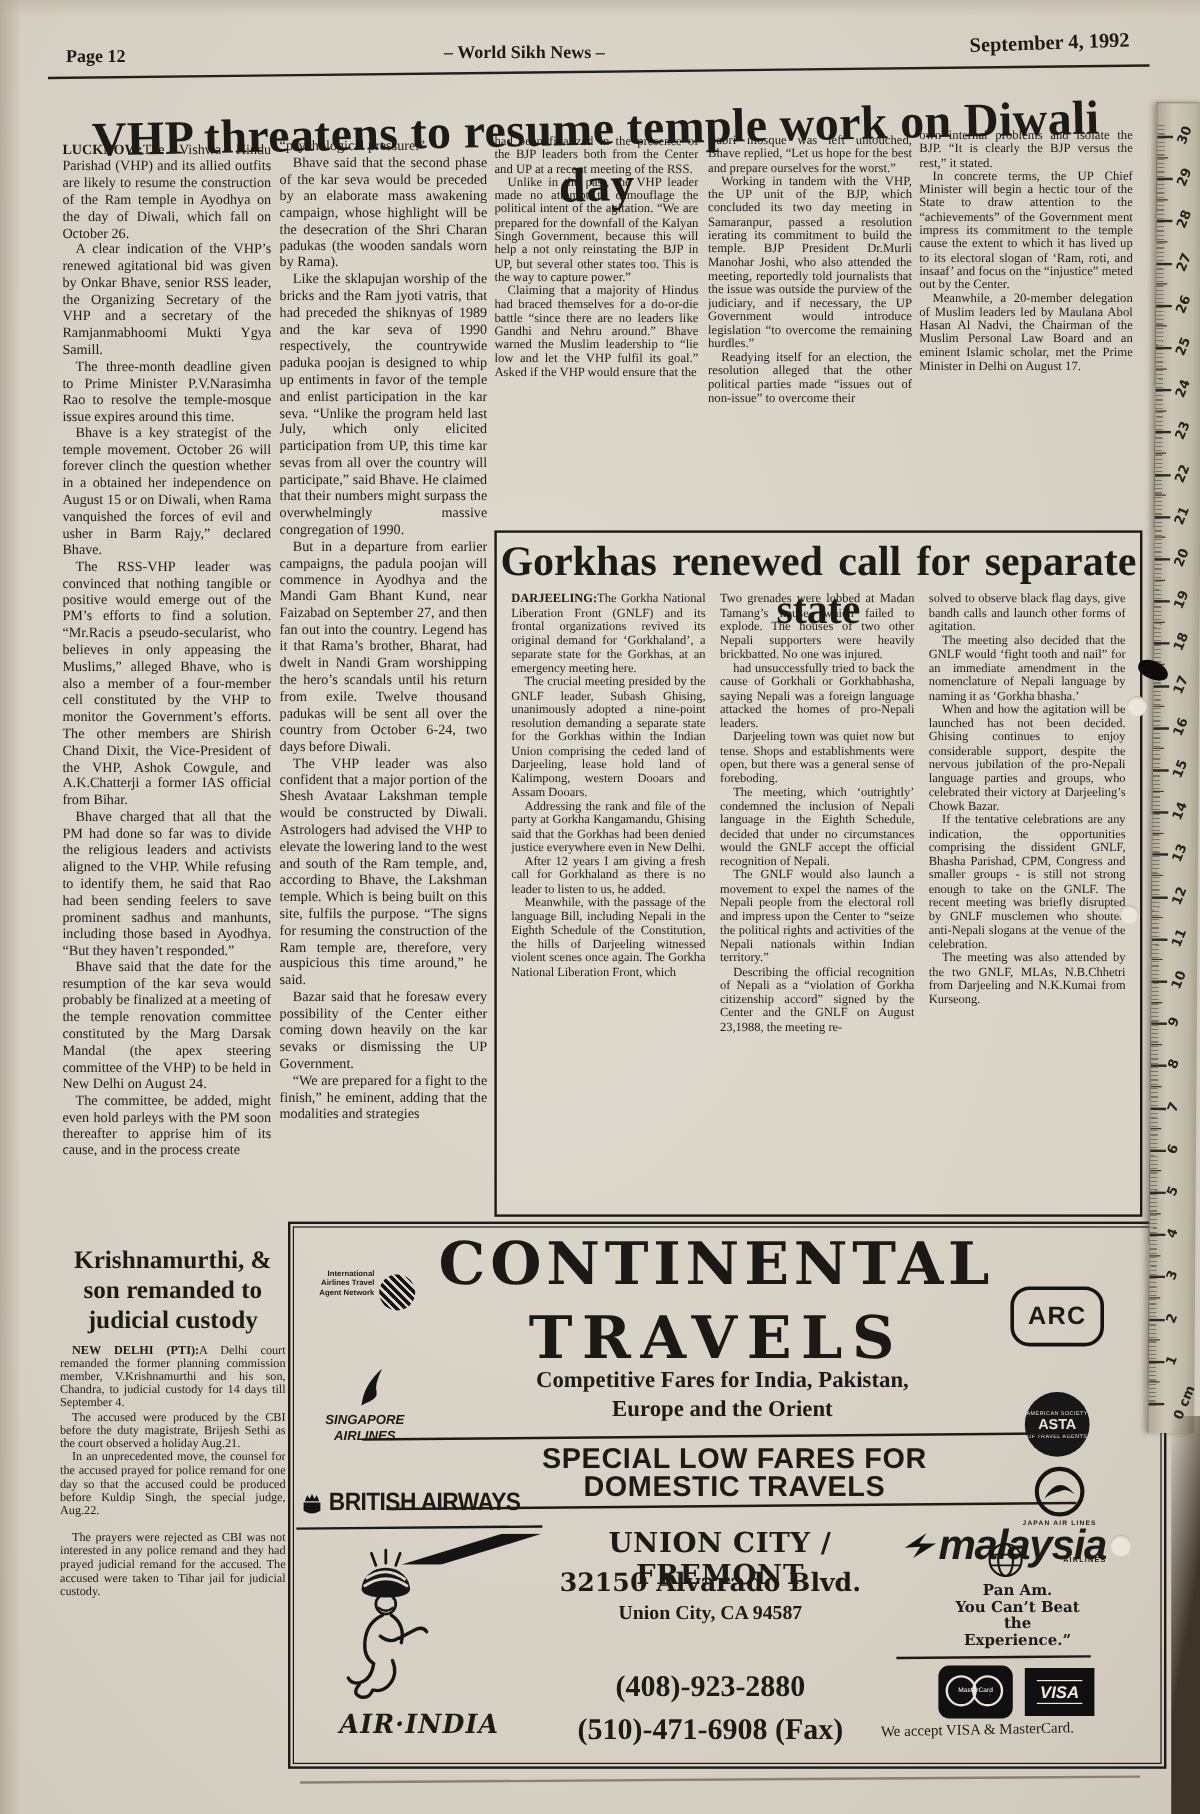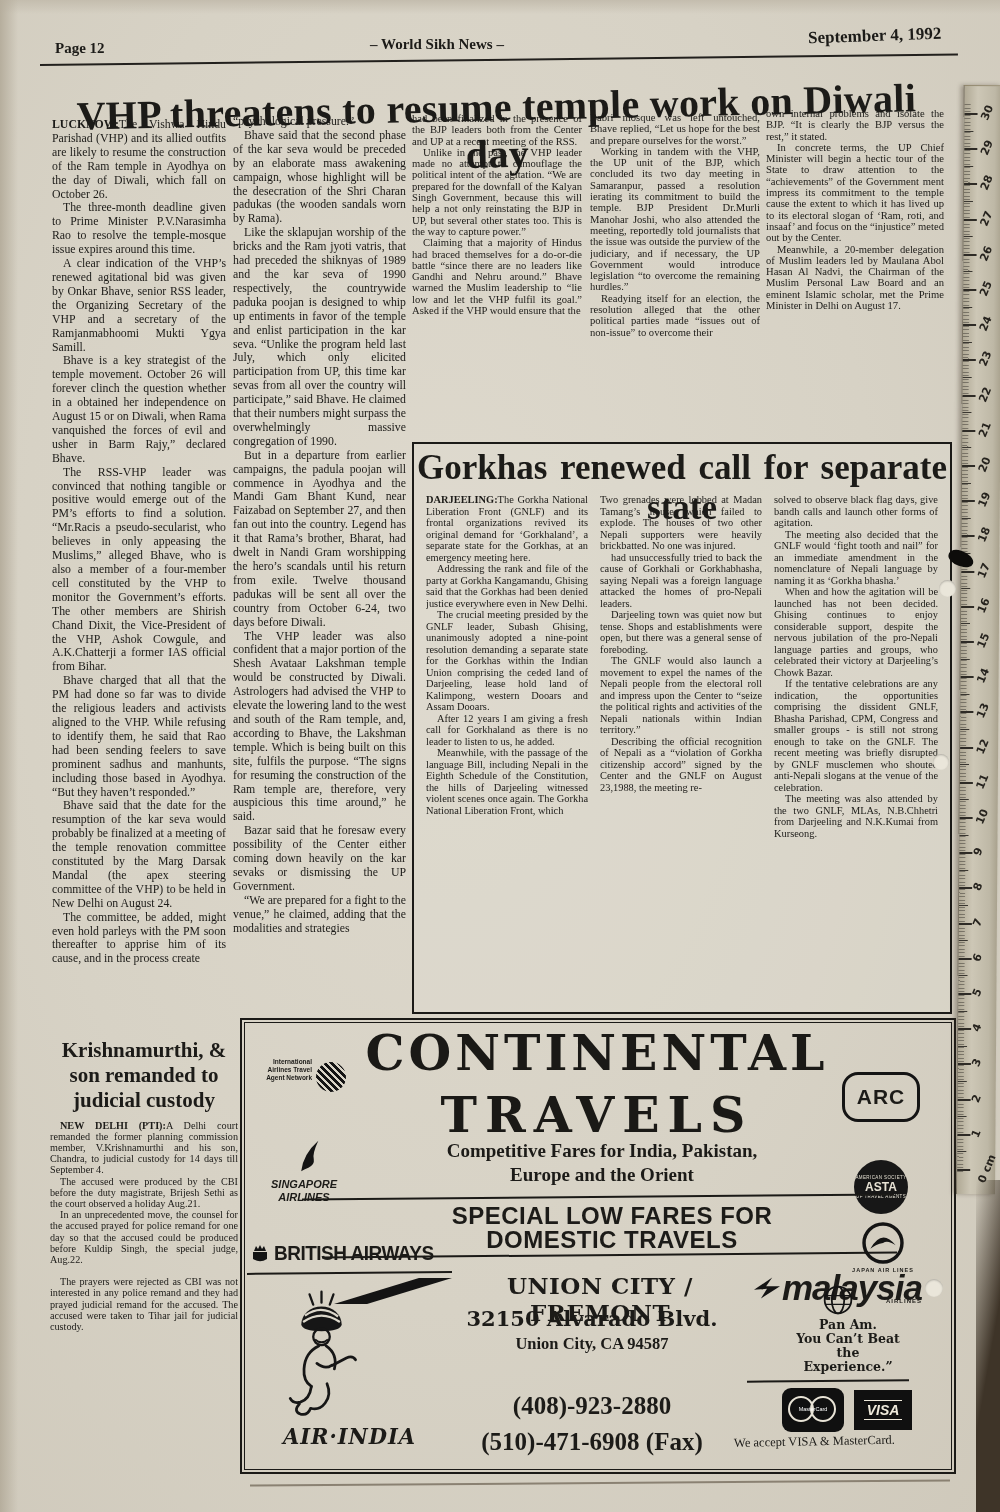--- a/index.html
+++ b/index.html
@@ -38,21 +38,21 @@
   .g3{left:360px;top:50px;width:164px;height:508px;font-size:10.4px;line-height:11.5px;}
   .gorkha .col{position:absolute;}
   
   .custody{position:absolute;left:50px;top:1038px;width:188px;height:455px;overflow:hidden;}
   .custody h3{margin:0 0 6px;text-align:center;font-size:21px;line-height:1.2;font-weight:700;}
   .custody .body{text-align:justify;font-size:10.2px;line-height:11.2px;}
   .custody .body p{margin:0;text-indent:10px;}
   .custody .body p:nth-child(4){margin-top:11px;}
   
   .ad{position:absolute;left:240px;top:1018px;width:712px;height:452px;
-      border:2px solid #1b1a17;}
+      border:2px solid #1b1a17;padding-left:16px;}
   .ad-inner{position:absolute;inset:2px;border:1.5px solid #1b1a17;}
   .ad *{box-sizing:border-box;}
   .ad .abs{position:absolute;}
   .ad-title{left:90px;width:530px;text-align:center;font-family:"DejaVu Serif",serif;
             font-weight:800;color:#1a1916;}
   .ad-title.t1{top:4px;font-size:49px;letter-spacing:4px;}
   .ad-title.t2{top:66px;font-size:49px;letter-spacing:8px;}
   .tagline{left:115px;width:490px;text-align:center;font-size:19px;font-weight:700;}
   .tg1{top:120px;} .tg2{top:144px;}
   .subhead{left:150px;width:440px;text-align:center;font-family:"Liberation Sans",sans-serif;
@@ -141,36 +141,36 @@
 
   <div class="hdr-pageno">Page 12</div>
   <div class="hdr-masthead">– World Sikh News –</div>
   <div class="hdr-date">September 4, 1992</div>
   <div class="hdr-rule"></div>
 
   <h1 class="headline">VHP threatens to resume temple work on Diwali day</h1>
 
   <div class="col c1">
     <p><b class="dateline">LUCKNOW:</b><span>The Vishwa Hindu Parishad (VHP) and its allied outfits are likely to resume the construction of the Ram temple in Ayodhya on the day of Diwali, which fall on October 26.</span></p>
-  <p>The three-month deadline given to Prime Minister P.V.Narasimha Rao to resolve the temple-mosque issue expires around this time.</p>
-      <p>A clear indication of the VHP’s renewed agitational bid was given by Onkar Bhave, senior RSS leader, the Organizing Secretary of the VHP and a secretary of the Ramjanmabhoomi Mukti Ygya Samill.</p>
+  <p>A clear indication of the VHP’s renewed agitational bid was given by Onkar Bhave, senior RSS leader, the Organizing Secretary of the VHP and a secretary of the Ramjanmabhoomi Mukti Ygya Samill.</p>
+      <p>The three-month deadline given to Prime Minister P.V.Narasimha Rao to resolve the temple-mosque issue expires around this time.</p>
       <p>Bhave is a key strategist of the temple movement. October 26 will forever clinch the question whether in a obtained her independence on August 15 or on Diwali, when Rama vanquished the forces of evil and usher in Barm Rajy,” declared Bhave.</p>
       <p>The RSS-VHP leader was convinced that nothing tangible or positive would emerge out of the PM’s efforts to find a solution. “Mr.Racis a pseudo-secularist, who believes in only appeasing the Muslims,” alleged Bhave, who is also a member of a four-member cell constituted by the VHP to monitor the Government’s efforts. The other members are Shirish Chand Dixit, the Vice-President of the VHP, Ashok Cowgule, and A.K.Chatterji a former IAS official from Bihar.</p>
       <p>Bhave charged that all that the PM had done so far was to divide the religious leaders and activists aligned to the VHP. While refusing to identify them, he said that Rao had been sending feelers to save prominent sadhus and manhunts, including those based in Ayodhya. “But they haven’t responded.”</p>
       <p>Bhave said that the date for the resumption of the kar seva would probably be finalized at a meeting of the temple renovation committee constituted by the Marg Darsak Mandal (the apex steering committee of the VHP) to be held in New Delhi on August 24.</p>
       <p>The committee, be added, might even hold parleys with the PM soon thereafter to apprise him of its cause, and in the process create</p>
     </div>
   <div class="col c2">
       <p>“psychological pressure.”</p>
       <p>Bhave said that the second phase of the kar seva would be preceded by an elaborate mass awakening campaign, whose highlight will be the desecration of the Shri Charan padukas (the wooden sandals worn by Rama).</p>
       <p>Like the sklapujan worship of the bricks and the Ram jyoti vatris, that had preceded the shiknyas of 1989 and the kar seva of 1990 respectively, the countrywide paduka poojan is designed to whip up entiments in favor of the temple and enlist participation in the kar seva. “Unlike the program held last July, which only elicited participation from UP, this time kar sevas from all over the country will participate,” said Bhave. He claimed that their numbers might surpass the overwhelmingly massive congregation of 1990.</p>
       <p>But in a departure from earlier campaigns, the padula poojan will commence in Ayodhya and the Mandi Gam Bhant Kund, near Faizabad on September 27, and then fan out into the country. Legend has it that Rama’s brother, Bharat, had dwelt in Nandi Gram worshipping the hero’s scandals until his return from exile. Twelve thousand padukas will be sent all over the country from October 6-24, two days before Diwali.</p>
       <p>The VHP leader was also confident that a major portion of the Shesh Avataar Lakshman temple would be constructed by Diwali. Astrologers had advised the VHP to elevate the lowering land to the west and south of the Ram temple, and, according to Bhave, the Lakshman temple. Which is being built on this site, fulfils the purpose. “The signs for resuming the construction of the Ram temple are, therefore, very auspicious this time around,” he said.</p>
       <p>Bazar said that he foresaw every possibility of the Center either coming down heavily on the kar sevaks or dismissing the UP Government.</p>
-      <p>“We are prepared for a fight to the venue,” he claimed, adding that the modalities and strategies</p>
+      <p>“We are prepared for a fight to the finish,” he eminent, adding that the modalities and strategies</p>
     </div>
   <div class="col c3">
       <p>had been finalized in the presence of the BJP leaders both from the Center and UP at a recent meeting of the RSS.</p>
       <p>Unlike in the past, the VHP leader made no attempt to camouflage the political intent of the agitation. “We are prepared for the downfall of the Kalyan Singh Government, because this will help a not only reinstating the BJP in UP, but several other states too. This is the way to capture power.”</p>
       <p>Claiming that a majority of Hindus had braced themselves for a do-or-die battle “since there are no leaders like Gandhi and Nehru around.” Bhave warned the Muslim leadership to “lie low and let the VHP fulfil its goal.” Asked if the VHP would ensure that the</p>
     </div>
   <div class="col c4">
       <p>Babri mosque was left untouched, Bhave replied, “Let us hope for the best and prepare ourselves for the worst.”</p>
       <p>Working in tandem with the VHP, the UP unit of the BJP, which concluded its two day meeting in Samaranpur, passed a resolution ierating its commitment to build the temple. BJP President Dr.Murli Manohar Joshi, who also attended the meeting, reportedly told journalists that the issue was outside the purview of the judiciary, and if necessary, the UP Government would introduce legislation “to overcome the remaining hurdles.”</p>
       <p>Readying itself for an election, the resolution alleged that the other political parties made “issues out of non-issue” to overcome their</p>
@@ -178,29 +178,30 @@
   <div class="col c5">
       <p>own internal problems and isolate the BJP. “It is clearly the BJP versus the rest,” it stated.</p>
       <p>In concrete terms, the UP Chief Minister will begin a hectic tour of the State to draw attention to the “achievements” of the Government ment impress its commitment to the temple cause the extent to which it has lived up to its electoral slogan of ‘Ram, roti, and insaaf’ and focus on the “injustice” meted out by the Center.</p>
       <p>Meanwhile, a 20-member delegation of Muslim leaders led by Maulana Abol Hasan Al Nadvi, the Chairman of the Muslim Personal Law Board and an eminent Islamic scholar, met the Prime Minister in Delhi on August 17.</p>
     </div>
 
   <section class="gorkha">
     <h2>Gorkhas renewed call for separate state</h2>
     <div class="col g1">
       <p><b class="dateline">DARJEELING:</b><span>The Gorkha National Liberation Front (GNLF) and its frontal organizations revived its original demand for ‘Gorkhaland’, a separate state for the Gorkhas, at an emergency meeting here.</span></p>
-    <p>Addressing the rank and file of the party at Gorkha Kangamandu, Ghising said that the Gorkhas had been denied justice everywhere even in New Delhi.</p>
-        <p>The crucial meeting presided by the GNLF leader, Subash Ghising, unanimously adopted a nine-point resolution demanding a separate state for the Gorkhas within the Indian Union comprising the ceded land of Darjeeling, lease hold land of Kalimpong, western Dooars and Assam Dooars.</p>
+    <p>The crucial meeting presided by the GNLF leader, Subash Ghising, unanimously adopted a nine-point resolution demanding a separate state for the Gorkhas within the Indian Union comprising the ceded land of Darjeeling, lease hold land of Kalimpong, western Dooars and Assam Dooars.</p>
+        <p>Addressing the rank and file of the party at Gorkha Kangamandu, Ghising said that the Gorkhas had been denied justice everywhere even in New Delhi.</p>
         <p>After 12 years I am giving a fresh call for Gorkhaland as there is no leader to listen to us, he added.</p>
         <p>Meanwhile, with the passage of the language Bill, including Nepali in the Eighth Schedule of the Constitution, the hills of Darjeeling witnessed violent scenes once again. The Gorkha National Liberation Front, which</p>
       </div>
     <div class="col g2">
         <p>Two grenades were lobbed at Madan Tamang’s house, which failed to explode. The houses of two other Nepali supporters were heavily brickbatted. No one was injured.</p>
         <p>had unsuccessfully tried to back the cause of Gorkhali or Gorkhabhasha, saying Nepali was a foreign language attacked the homes of pro-Nepali leaders.</p>
         <p>Darjeeling town was quiet now but tense. Shops and establishments were open, but there was a general sense of foreboding.</p>
+        <p>The meeting, which ‘outrightly’ condemned the inclusion of Nepali language in the Eighth Schedule, decided that under no circumstances would the GNLF accept the official recognition of Nepali.</p>
         <p>The GNLF would also launch a movement to expel the names of the Nepali people from the electoral roll and impress upon the Center to “seize the political rights and activities of the Nepali nationals within Indian territory.”</p>
         <p>Describing the official recognition of Nepali as a “violation of Gorkha citizenship accord” signed by the Center and the GNLF on August 23,1988, the meeting re-</p>
       </div>
     <div class="col g3">
         <p>solved to observe black flag days, give bandh calls and launch other forms of agitation.</p>
         <p>The meeting also decided that the GNLF would ‘fight tooth and nail” for an immediate amendment in the nomenclature of Nepali language by naming it as ‘Gorkha bhasha.’</p>
         <p>When and how the agitation will be launched has not been decided. Ghising continues to enjoy considerable support, despite the nervous jubilation of the pro-Nepali language parties and groups, who celebrated their victory at Darjeeling’s Chowk Bazar.</p>
         <p>If the tentative celebrations are any indication, the opportunities comprising the dissident GNLF, Bhasha Parishad, CPM, Congress and smaller groups - is still not strong enough to take on the GNLF. The recent meeting was briefly disrupted by GNLF musclemen who shouted anti-Nepali slogans at the venue of the celebration.</p>
         <p>The meeting was also attended by the two GNLF, MLAs, N.B.Chhetri from Darjeeling and N.K.Kumai from Kurseong.</p>
       </div>

